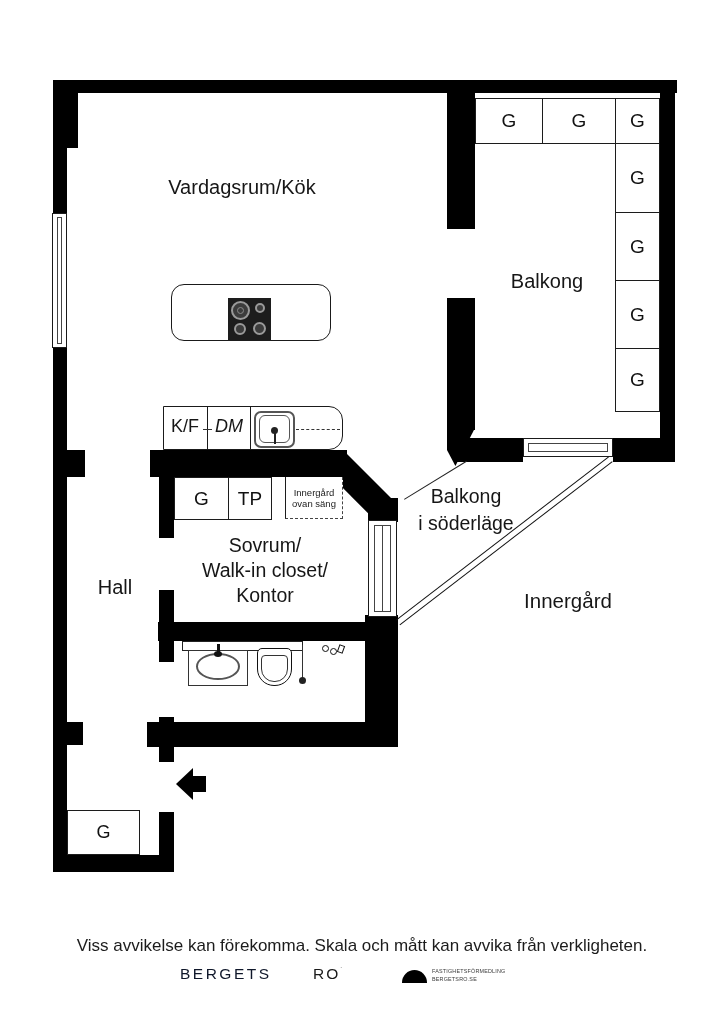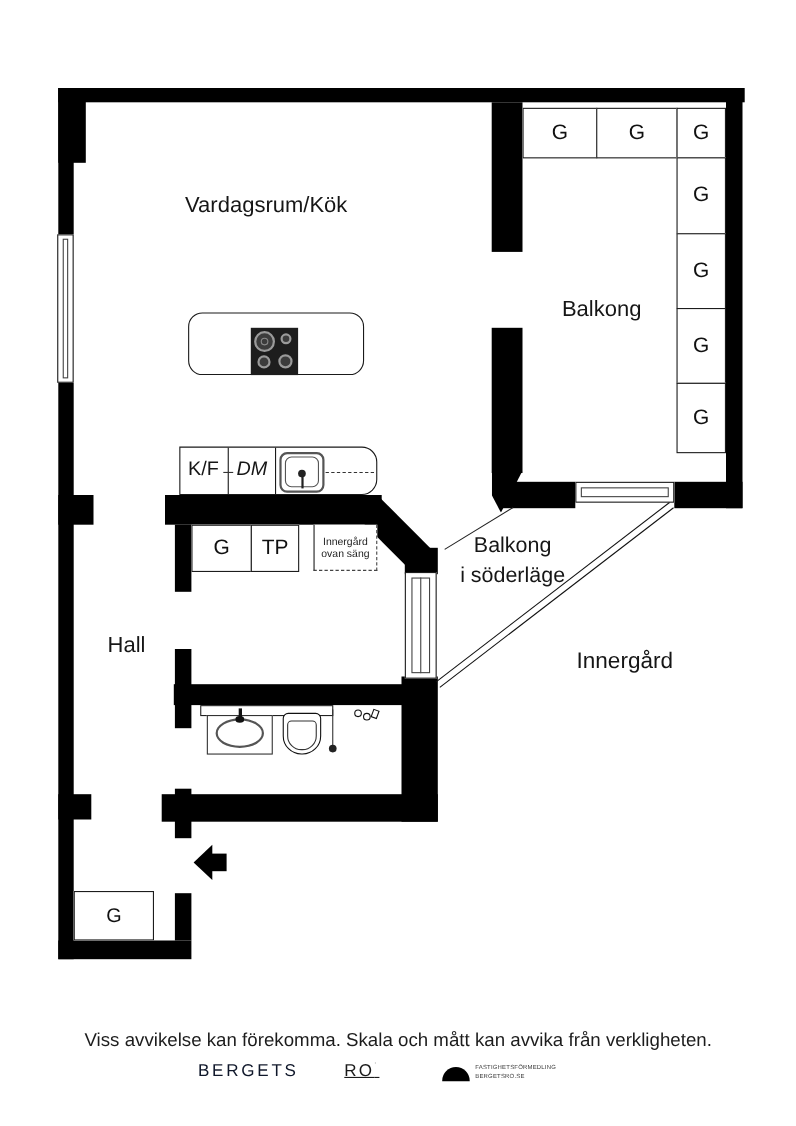--- a/index.html
+++ b/index.html
@@ -136,29 +136,34 @@
   <div class="fixture" style="left:322px;top:645px;width:7px;height:7px;border:1.5px solid #111;border-radius:50%;"></div>
   <div class="fixture" style="left:330px;top:648px;width:7px;height:7px;border:1.5px solid #111;border-radius:50%;"></div>
   <div class="fixture" style="left:338px;top:645px;width:6px;height:8px;border:1.5px solid #111;transform:rotate(20deg);"></div>
 
   <div class="fixture" style="left:176px;top:768px;width:0;height:0;border-top:16px solid transparent;border-bottom:16px solid transparent;border-right:17px solid #000;"></div>
   <div class="fixture" style="left:192px;top:776px;width:14px;height:16px;background:#000;"></div>
 
   <div class="label" style="left:122px;top:176px;width:240px;font-size:20px;">Vardagsrum/Kök</div>
   <div class="label" style="left:487px;top:270px;width:120px;font-size:20px;">Balkong</div>
   <div class="label" style="left:75px;top:576px;width:80px;font-size:20px;">Hall</div>
+  <div class="label" style="left:175px;top:533px;width:180px;font-size:19.5px;line-height:25px;">
+    <div>Sovrum/</div>
+    <div>Walk-in closet/</div>
+    <div>Kontor</div>
+  </div>
   <div class="label" style="left:396px;top:483px;width:140px;font-size:19.5px;line-height:27px;">
     <div>Balkong</div>
     <div>i söderläge</div>
   </div>
   <div class="label" style="left:498px;top:589px;width:140px;font-size:20.5px;">Innergård</div>
 
   <div class="label" style="left:62px;top:936px;width:600px;font-size:17px;color:#1c1c1c;">Viss avvikelse kan förekomma. Skala och mått kan avvika från verkligheten.</div>
   <div class="label" style="left:180px;top:965px;width:80px;font-size:15.5px;letter-spacing:2.5px;color:#0f172a;text-align:left;">BERGETS</div>
-  <div class="label" style="left:313px;top:965px;width:40px;font-size:15.5px;letter-spacing:2px;color:#1a1a1a;text-align:left;text-decoration:underline;">
+  <div class="label" style="left:313px;top:965px;width:40px;font-size:15.5px;letter-spacing:2px;color:#1a1a1a;text-align:left;">
     <span>RO</span><sup style="font-size:8px;">˙</sup>
   </div>
   <div class="fixture" style="left:402px;top:970px;width:25px;height:13px;background:#000;border-radius:13px 13px 0 0;"></div>
   <div class="label" style="left:432px;top:968px;width:110px;font-size:5.4px;line-height:7.5px;letter-spacing:0.2px;color:#3a3a3a;text-align:left;">
     <div>FASTIGHETSFÖRMEDLING</div>
     <div>BERGETSRO.SE</div>
   </div>
 
 </div>
 

